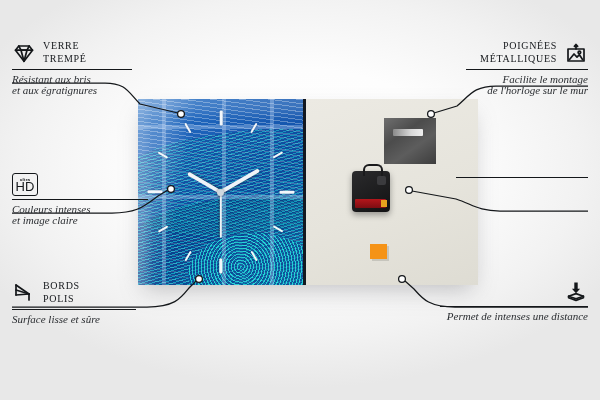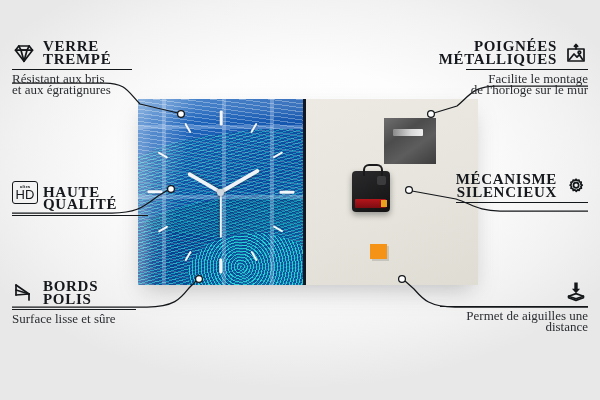--- a/index.html
+++ b/index.html
@@ -89,28 +89,28 @@
     background:#e8a21d;}
   #mech .dial{position:absolute;right:4px;top:5px;width:9px;height:9px;background:#3b3b3e;border-radius:2px;}
   #foam{
     position:absolute;left:64px;top:145px;width:17px;height:15px;
     background:#f59317;box-shadow:2px 2px 0 rgba(175,175,168,.55);
   }
   
   .callout{position:absolute;}
   .ctitle{display:flex;align-items:center;gap:7px;}
   .ctitle .txt{
-    font-weight:700;font-size:15px;letter-spacing:.7px;color:#15181c;
+    font-weight:400;font-size:10px;letter-spacing:.7px;color:#15181c;
     line-height:12.5px;text-transform:uppercase;
   }
   .left .ctitle{justify-content:flex-start;}
   .right .ctitle{justify-content:flex-end;}
   .right .txt{text-align:right;}
   .rule{height:1px;background:#14171a;margin:4px 0 4px;}
-  .cdesc{font-size:13px;line-height:10.6px;color:#2a2d31;}
+  .cdesc{font-size:11px;line-height:10.6px;color:#2a2d31;font-style:italic;}
   .right .cdesc{text-align:right;}
   .ico{width:24px;height:22px;flex:0 0 24px;display:block;}
   .ico svg{width:100%;height:100%;display:block;}
   svg .s{fill:none;stroke:#14171a;stroke-width:1.7;
          stroke-linejoin:round;stroke-linecap:round;}
   svg .f{fill:#14171a;}
   .hdbox{
     width:24px;height:21px;border:1.6px solid #14171a;border-radius:3px;
     display:flex;flex-direction:column;align-items:center;justify-content:center;
     font-family:"Liberation Sans",sans-serif;color:#14171a;
@@ -218,24 +218,27 @@
 
   <div class="callout left" style="left:12px;top:173px;width:136px">
     <div class="ctitle">
       <span class="ico">
         <span class="hdbox">
           <span class="u">ultra</span>
           <span class="h">HD</span>
         </span>
       </span>
       <span class="txt">
-        <br><span>HAUTE QUALITÉ</span>
-      </span>
-    </div>
-    <div class="rule"></div>
+        <br>
+      </span>
+    </div>
+    <div class="rule"></div>
+    <div class="cdesc">
+      <span>Couleurs intenses</span><br><span>et image claire</span>
+    </div>
   </div>
 
   <div class="callout right" style="left:466px;top:40px;width:122px">
     <div class="ctitle">
       <span class="txt">
         <span>POIGNÉES</span><br><span>MÉTALLIQUES</span>
       </span>
       <span class="ico">
         <svg viewBox="0 0 24 22">
             <rect class="s" x="4" y="7" width="16" height="12"></rect>
@@ -267,43 +270,32 @@
         <span>BORDS</span><br><span>POLIS</span>
       </span>
     </div>
     <div class="rule"></div>
     <div class="cdesc">
       <span>Surface lisse et sûre</span>
     </div>
   </div>
 
   <div class="callout right" style="left:456px;top:173px;width:132px">
-    <div class="ctitle">
-      <span class="txt">
-        <span>MÉCANISME</span><br><span>SILENCIEUX</span>
-      </span>
-      <span class="ico">
-        <svg viewBox="0 0 24 22">
-            <path class="s" d="M12 4.2 13.2 5.6 15 5.1 15.4 6.9 17.2 7.2 16.8 9 18.2 10.2 16.9 11.4 17.4 13.2 15.6 13.6 15.2 15.4 13.5 14.9 12.2 16.3 11 14.9 9.2 15.4 8.8 13.6 7 13.2 7.5 11.4 6.1 10.2 7.4 9 6.9 7.2 8.7 6.9 9.1 5.1 10.8 5.6z"></path>
-            <circle class="s" cx="12.1" cy="10.3" r="2.6"></circle>
-          </svg>
-      </span>
-    </div>
     <div class="rule"></div>
   </div>
 
   <div class="callout right" style="left:440px;top:280px;width:148px">
     <div class="ctitle">
       <span class="ico">
         <svg viewBox="0 0 24 22">
             <path class="f" d="M10.3 2.6h3.4v6.1h2.4L12 13.2 7.9 8.7h2.4z"></path>
             <path class="s" d="M12 13.6 4.6 16.2 12 18.8l7.4-2.6z"></path>
             <path class="s" d="M4.6 16.2v1.6L12 20.4l7.4-2.6v-1.6"></path>
           </svg>
       </span>
     </div>
     <div class="rule"></div>
     <div class="cdesc">
-      <span>Permet de aiguilles une distance</span><br>
+      <span>Permet de intenses une distance</span><br>
     </div>
   </div>
 
 </div>
 
 </body></html>

